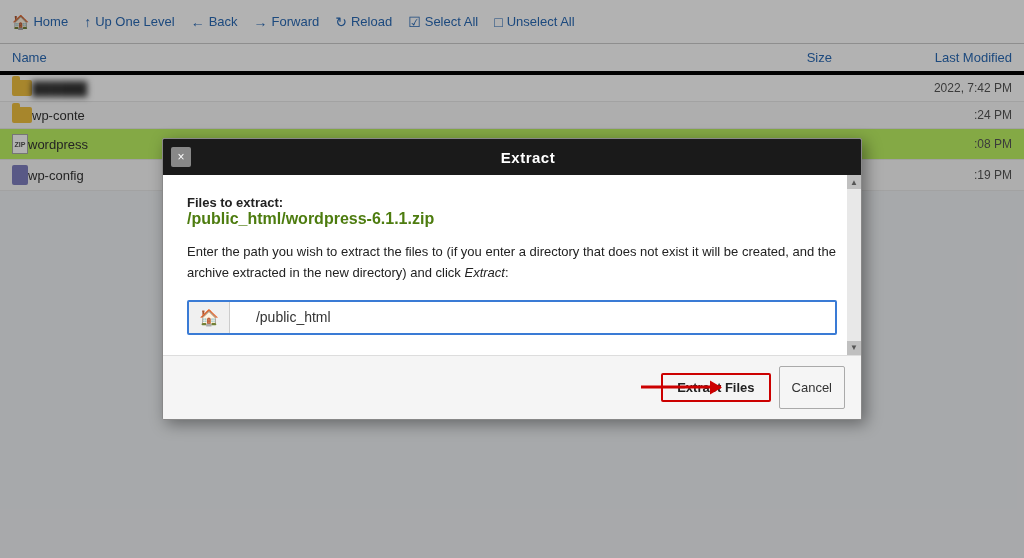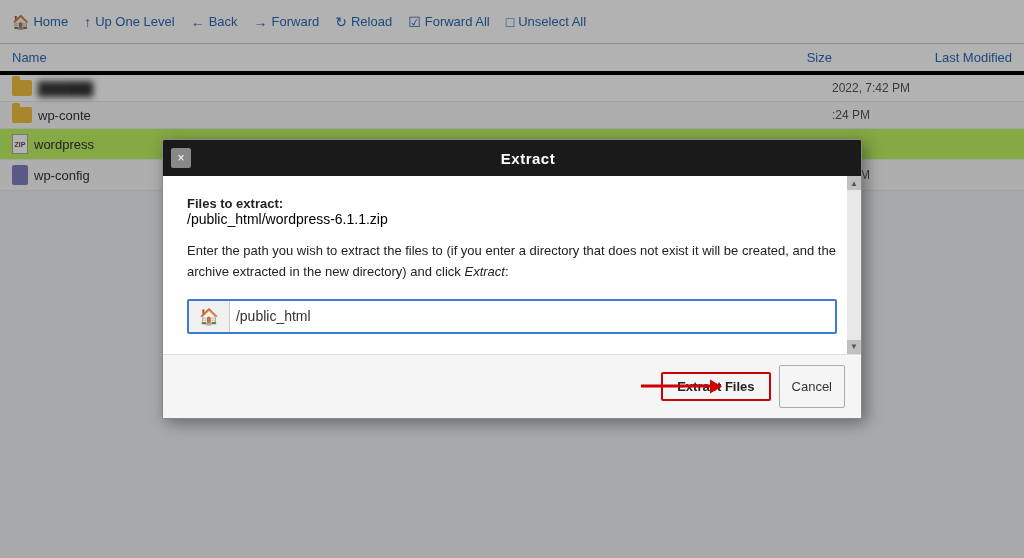--- a/index.html
+++ b/index.html
@@ -85,31 +85,31 @@
       background: #f9f9f9;
     }
 
     .file-row.selected {
       background: #bef264;
     }
 
     .file-row .file-name {
       display: flex;
       align-items: center;
-      gap: 6px;
       color: #333;
     }
 
     .file-row .file-size {
       text-align: right;
       color: #555;
       font-size: 12px;
     }
 
     .file-row .file-date {
+      text-align: right;
       color: #555;
       font-size: 12px;
     }
 
     
     .folder-icon {
       width: 20px;
       height: 16px;
       background: #f0c040;
       border-radius: 0 2px 2px 2px;
@@ -242,23 +242,23 @@
     }
 
     .files-label {
       font-weight: bold;
       color: #222;
       font-size: 13px;
       margin-bottom: 0;
     }
 
     .files-path {
-      font-weight: normal;
-      color: #000000;
-      font-size: 14px;
+      font-weight: bold;
+      color: #4d7c0f;
+      font-size: 16px;
     }
 
     .modal-instruction {
       color: #222;
       font-size: 13px;
       line-height: 1.6;
       margin-bottom: 16px;
     }
 
     .modal-instruction em {
@@ -279,21 +279,21 @@
       background: #f0f0f0;
       border-right: 1px solid #ccc;
       color: #3a7bd5;
       font-size: 16px;
     }
 
     .path-input {
       flex: 1;
       border: none;
       outline: none;
-      padding: 6px 6px;
+      padding: 6px 26px;
       font-size: 14px;
       color: #333;
     }
 
     .modal-footer {
       padding: 10px 16px;
       background: #f5f5f5;
       border-top: 1px solid #ddd;
       display: flex;
       align-items: center;
@@ -379,21 +379,21 @@
     <button class="toolbar-btn">
       <span class="icon">→</span>
       <span>Forward</span>
     </button>
     <button class="toolbar-btn">
       <span class="icon">↻</span>
       <span>Reload</span>
     </button>
     <button class="toolbar-btn">
       <span class="icon">☑</span>
-      <span>Forward All</span>
+      <span>Select All</span>
     </button>
     <button class="toolbar-btn">
       <span class="icon">□</span>
       <span>Unselect All</span>
     </button>
   </div>
 
   <div class="file-list">
     <div class="file-list-header">
       <span class="col">Name</span>
@@ -418,20 +418,21 @@
       <div class="file-size"></div>
       <div class="file-date">:24 PM</div>
     </div>
 
     <div class="file-row selected">
       <div class="file-name">
         <span class="zip-icon">ZIP</span>
         <span>wordpress</span>
       </div>
       <div class="file-size"></div>
+      <div class="file-date">:08 PM</div>
     </div>
 
     <div class="file-row">
       <div class="file-name">
         <span class="php-icon"></span>
         <span>wp-config</span>
       </div>
       <div class="file-size"></div>
       <div class="file-date">:19 PM</div>
     </div>

